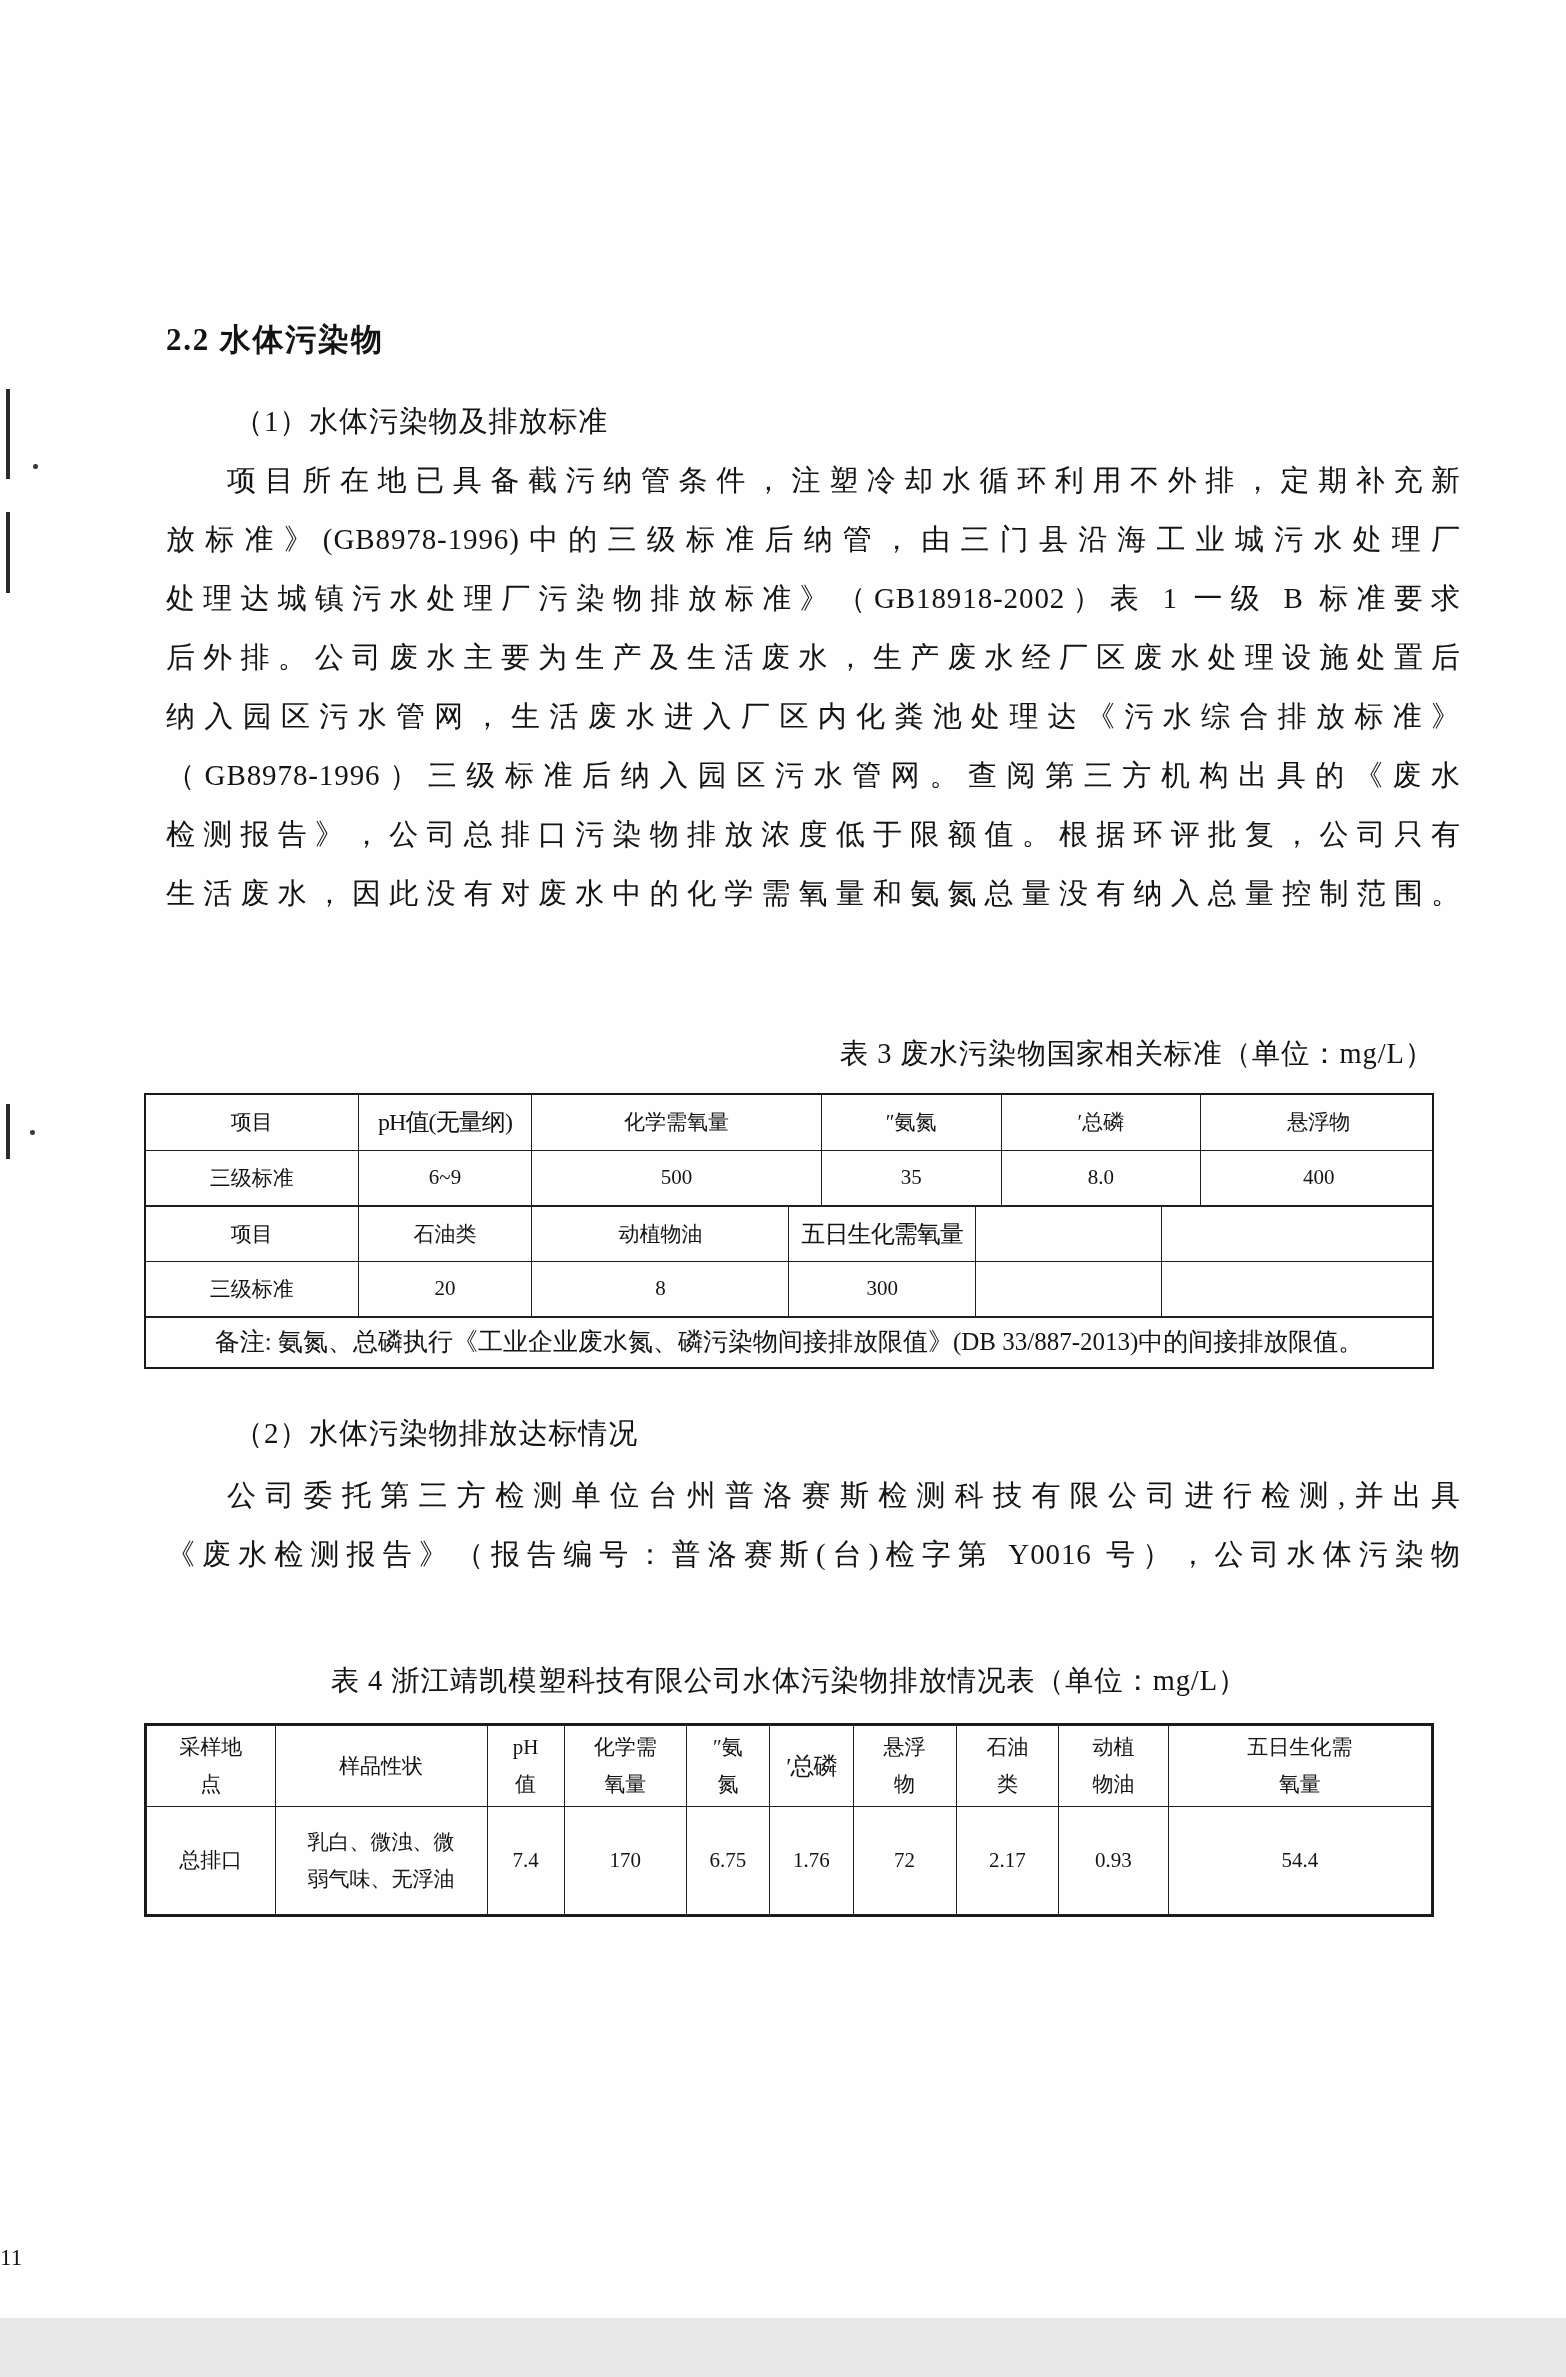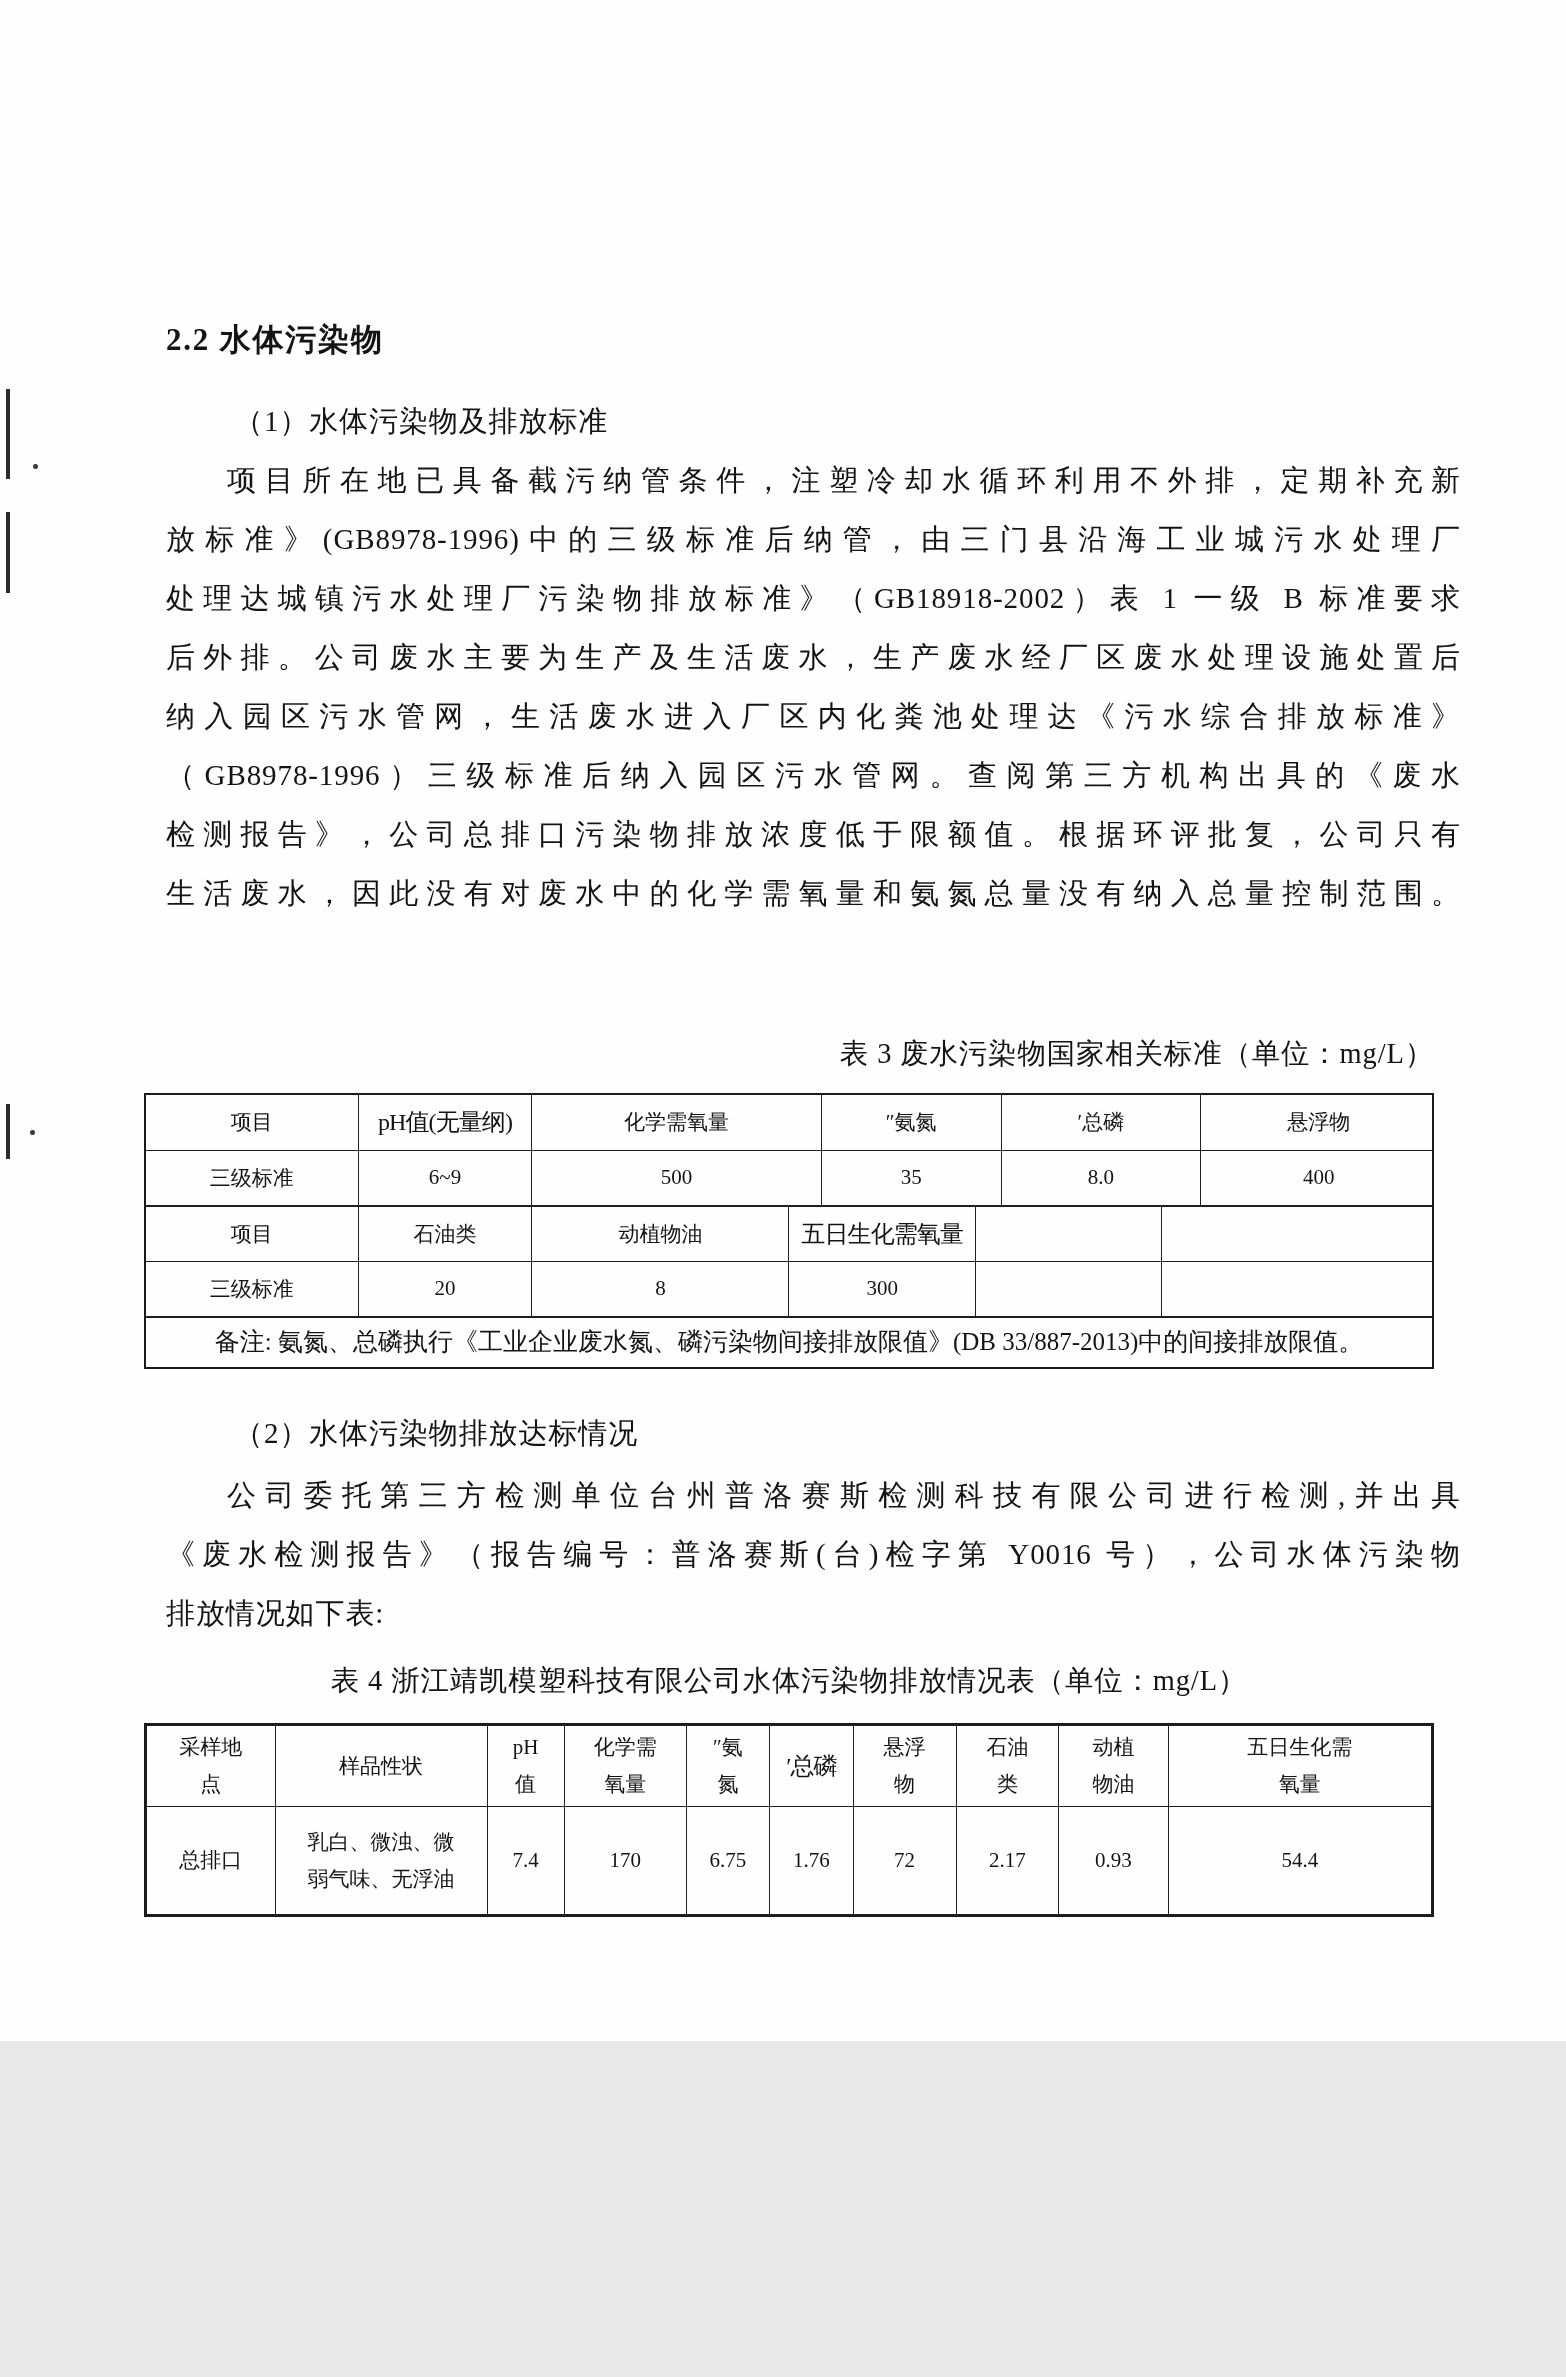--- a/index.html
+++ b/index.html
@@ -1,20 +1,20 @@
 <!DOCTYPE html>
 <html style="font-size:14.7px"><head>
 <meta charset="utf-8">
 <style>
   * { box-sizing: border-box; margin: 0; padding: 0; }
   html, body { background: #e8e8e8; }
   .page {
     position: relative;
     width: 1567px;
-    height: 2041px;
+    height: 2318px;
     background: #fefefe;
     margin: 0 auto;
     font-family: "Liberation Serif", "DejaVu Serif", serif;
     color: #141414;
     overflow: hidden;
   }
   .abs { position: absolute; }
   .heading {
     font-size: 31px;
     font-weight: bold;
@@ -184,21 +184,20 @@
     </tbody>
       </table>
     <div class="note-row">备注:  氨氮、总磷执行《工业企业废水氮、磷污染物间接排放限值》(DB 33/887-2013)中的间接排放限值。</div>
   </div>
 
   <div class="abs sec-title" style="left:234px; top:1414px;">（2）水体污染物排放达标情况</div>
 
   <div class="abs para" style="left:166px; top:1466px;">
     <div class="pline indent">公司委托第三方检测单位台州普洛赛斯检测科技有限公司进行检测,并出具</div>
     <div class="pline">《废水检测报告》（报告编号：普洛赛斯(台)检字第 Y0016 号），公司水体污染物</div>
-    <div class="pline short">排放情况如下表:</div>
   </div>
 
   <div class="abs caption" style="left:144px; top:1662px;">表 4 浙江靖凯模塑科技有限公司水体污染物排放情况表（单位：mg/L）</div>
 
   <div class="abs t4" style="left:144px; top:1723px;">
     <table>
       <colgroup>
         <col style="width:10%">
           <col style="width:16.5%">
           <col style="width:6%">

